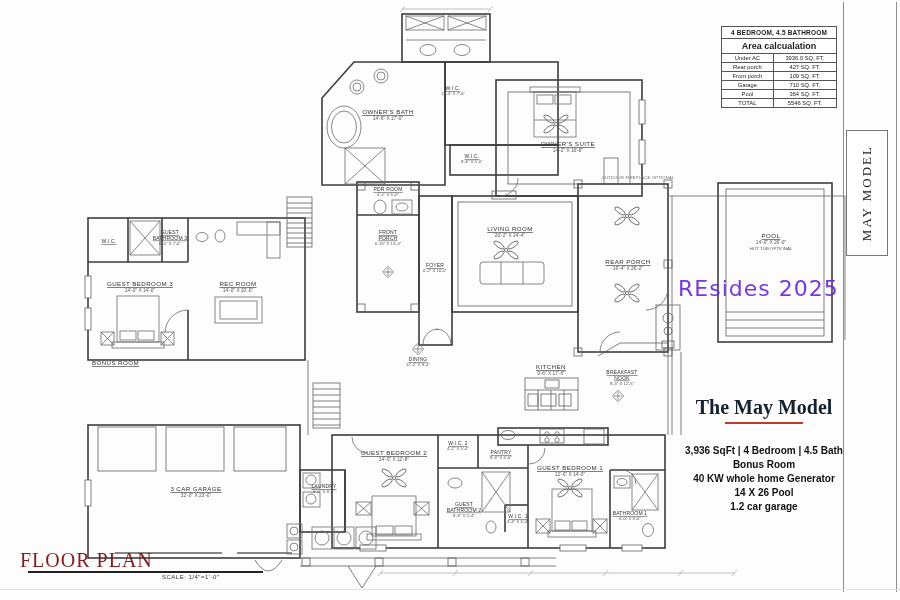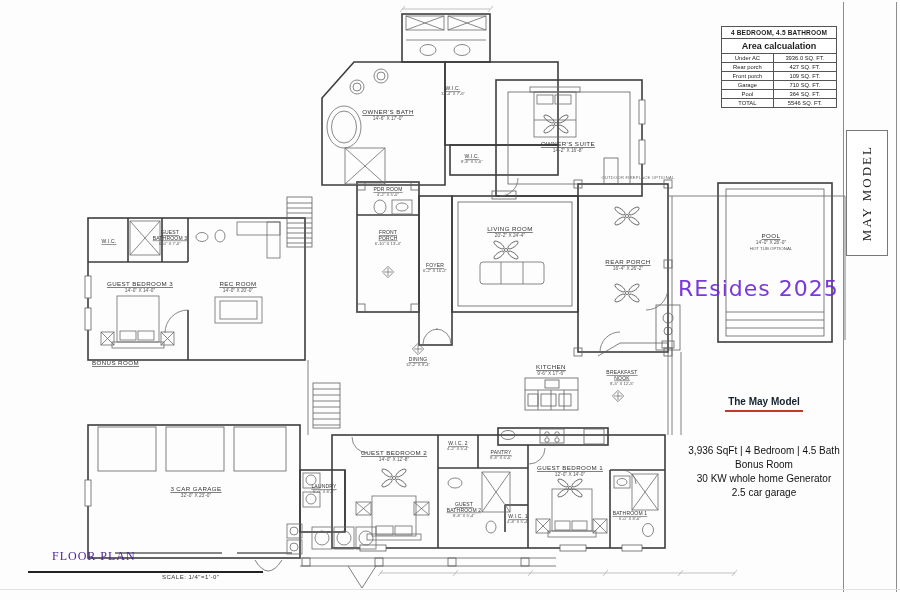--- a/index.html
+++ b/index.html
@@ -36,27 +36,27 @@
   .strip-line{position:absolute;top:2px;bottom:8px;width:0;border-left:1px solid #8d8d8d;}
   .strip-line.a{left:843px;}
   .strip-line.b{left:896px;}
   .side-title-box{position:absolute;left:846px;top:130px;width:40px;height:124px;border:1px solid #777;
     display:flex;align-items:center;justify-content:center;background:#fff;}
   .side-title{writing-mode:vertical-rl;transform:rotate(180deg);font-family:"Liberation Serif",serif;
     font-size:13px;letter-spacing:2px;color:#222;}
 
   
   .summary{position:absolute;left:664px;top:396px;width:200px;text-align:center;z-index:6;}
-  .summary-title{font-family:Liberation Sans, sans-serif;font-weight:bold;font-size:10px;color:#15212e;}
+  .summary-title{font-family:Liberation Serif, serif;font-weight:bold;font-size:20px;color:#15212e;}
   .summary-underline{width:78px;height:2px;margin:3px auto 0;}
-  .summary-lines{margin-top:32px;font-size:10px;line-height:14px;color:#111;font-weight:normal;}
-
-  
-  .floorplan-title{position:absolute;left:52px;top:549px;font-family:"Liberation Serif",serif;
-    font-size:12px;letter-spacing:1px;color:#4c1d95;z-index:6;}
+  .summary-lines{margin-top:20px;font-size:10px;line-height:14px;color:#111;font-weight:bold;}
+
+  
+  .floorplan-title{position:absolute;left:20px;top:549px;font-family:"Liberation Serif",serif;
+    font-size:20px;letter-spacing:1px;color:#7f1d1d;z-index:6;}
   .floorplan-underline{position:absolute;left:28px;top:571px;width:235px;height:2px;background:#222;z-index:6;}
   .scale-label{position:absolute;left:162px;top:574px;font-size:6px;color:#333;letter-spacing:.5px;z-index:6;}
 
   .sheet-bottom-line{position:absolute;left:0;right:0;top:589px;height:1px;background:#e3e3e3;}
 </style>
 </head>
 <body>
 
 <div class="sheet">
 
@@ -403,22 +403,23 @@
   <div class="side-title-box">
     <span class="side-title">MAY MODEL</span>
   </div>
 
   <div class="summary">
     <div class="summary-title">The May Model</div>
     <div class="summary-underline" id="summary-underline" style="background: rgb(191, 58, 43);"></div>
     <div class="summary-lines" id="summary-lines">
         <div>3,936 SqFt | 4 Bedroom | 4.5 Bath</div>
         <div>Bonus Room</div>
-        <div>30 KW whole home Generator</div>
-        <div>2.5 car garage</div>
+        <div>40 KW whole home Generator</div>
+        <div>14 X 26 Pool</div>
+        <div>1.2 car garage</div>
       </div>
   </div>
 
   <div class="floorplan-title">FLOOR PLAN</div>
   <div class="floorplan-underline"></div>
   <div class="scale-label">SCALE: 1/4"=1'-0"</div>
 
   <div class="sheet-bottom-line"></div>
 </div>
 

